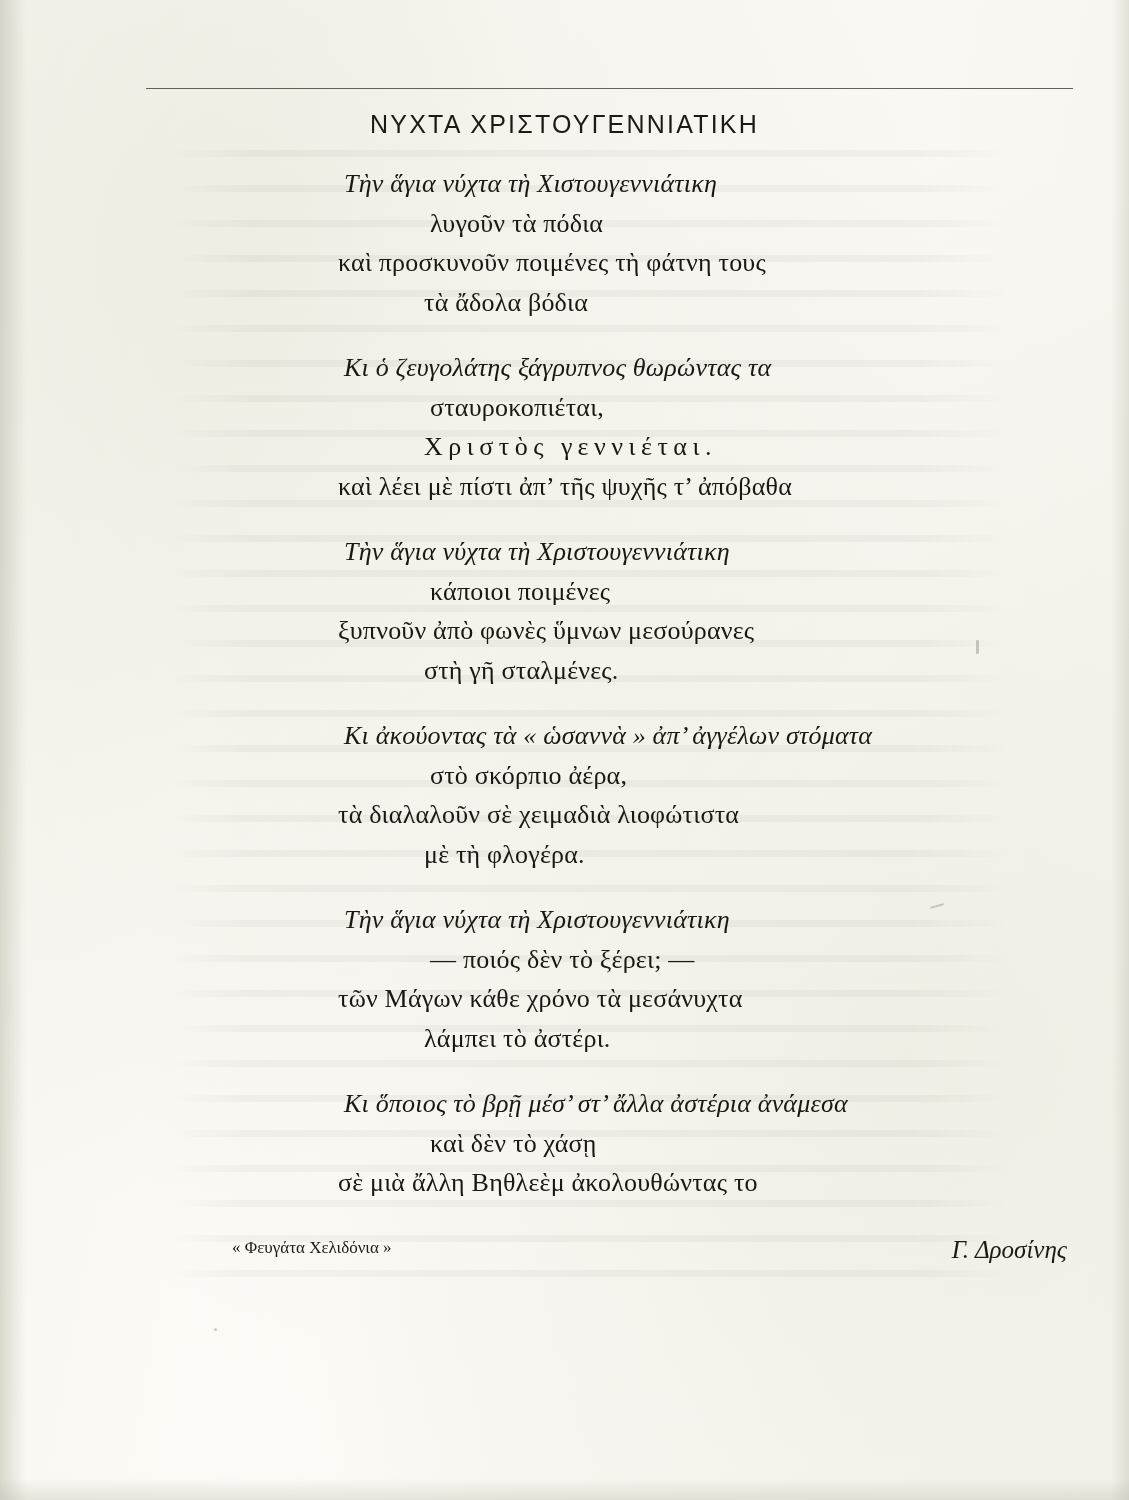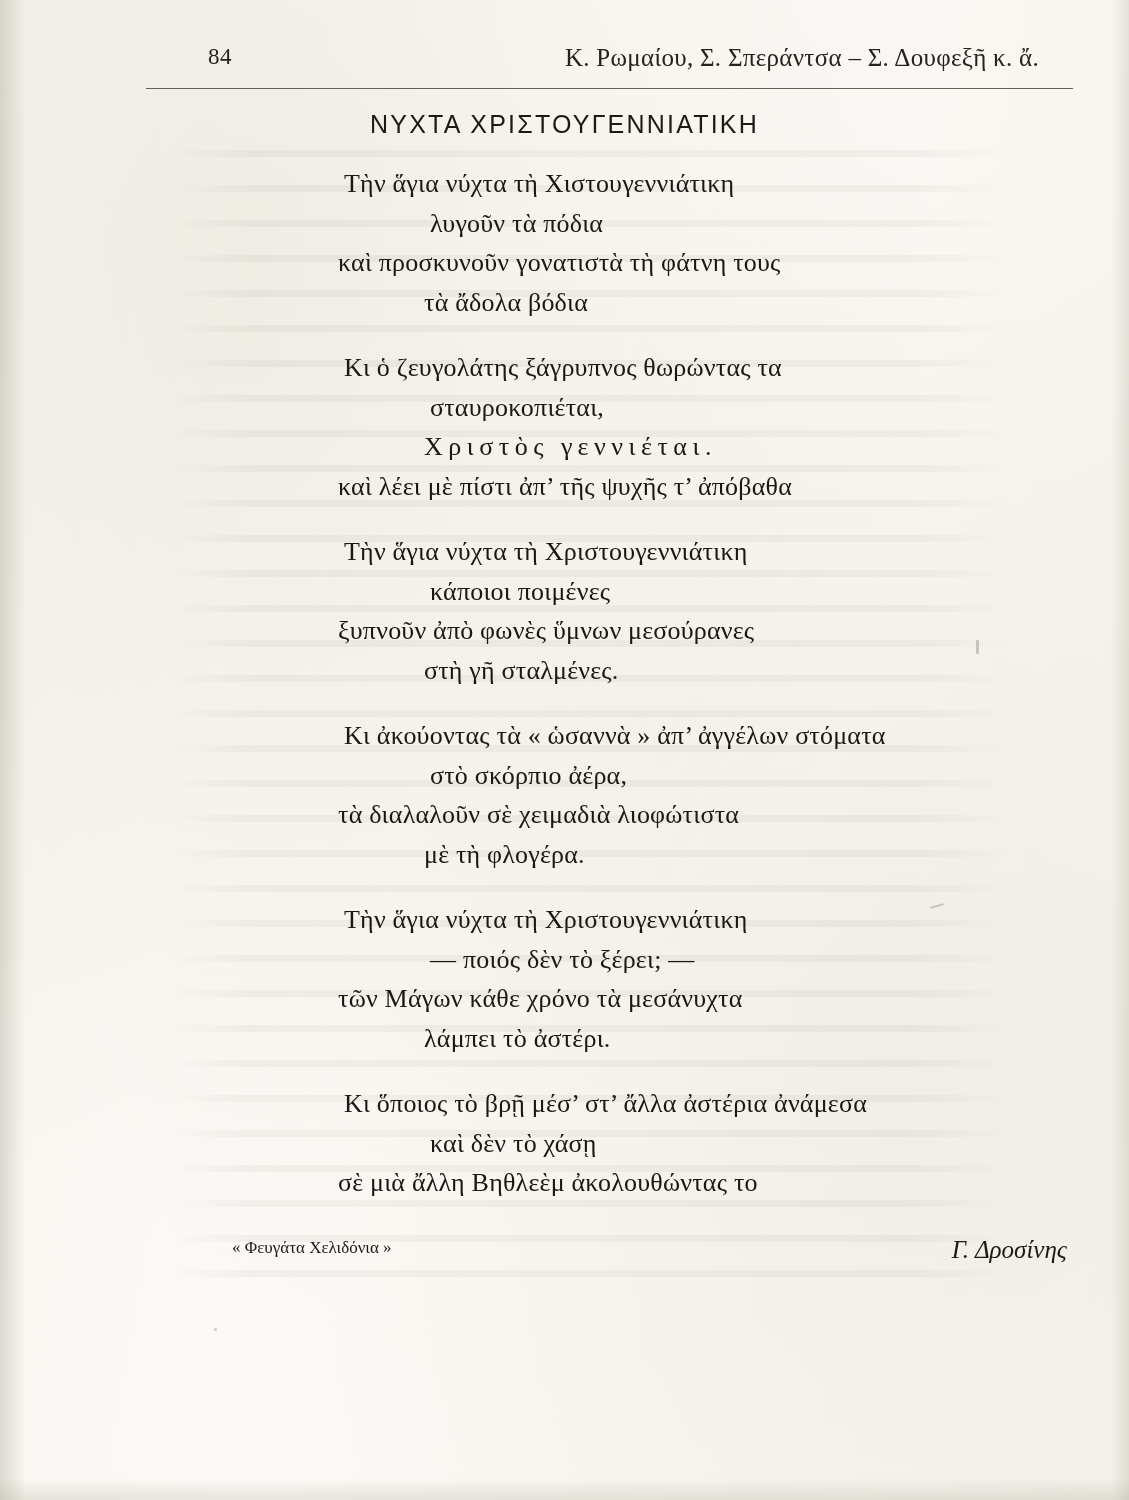--- a/index.html
+++ b/index.html
@@ -103,21 +103,21 @@
   .stanza {
     margin: 0 0 26px 0;
   }
   .line {
     font-size: 26px;
     line-height: 1.52;
     color: #1b1814;
     white-space: pre;
     letter-spacing: 0.2px;
   }
-  .i0 { padding-left: 344px; }
+  .i0 { padding-left: 344px; font-style: italic; }
   .i1 { padding-left: 430px; }
   .i2 { padding-left: 338px; }
   .i3 { padding-left: 424px; }
   .spaced { letter-spacing: 5.5px; }
 
   .credits {
     position: absolute;
     left: 0;
     right: 0;
     top: 1238px;
@@ -173,33 +173,29 @@
 <div class="edge-left"></div>
 <div class="edge-right"></div>
 <div class="edge-bottom"></div>
 
 <div class="speck" style="left:214px; top:1328px; width:3px; height:3px;"></div>
 <div class="speck" style="left:930px; top:905px; width:14px; height:2px; border-radius:1px; transform:rotate(-16deg);"></div>
 <div class="speck" style="left:976px; top:640px; width:3px; height:14px; border-radius:1px;"></div>
 
 <div class="content">
 
-  <div class="running-head">
-    <span class="folio">84</span>
-    <span class="head-title">Κ. Ρωμαίου, Σ. Σπεράντσα – Σ. Δουφεξῆ κ. ἄ.</span>
-  </div>
   <div class="rule"></div>
 
   <div class="poem-title">ΝΥΧΤΑ ΧΡΙΣΤΟΥΓΕΝΝΙΑΤΙΚΗ</div>
 
   <div class="poem" id="poem-body">
       <div class="stanza">
         <div class="line i0">Τὴν ἅγια νύχτα τὴ Χιστουγεννιάτικη</div>
         <div class="line i1">λυγοῦν τὰ πόδια</div>
-        <div class="line i2">καὶ προσκυνοῦν γονατιστὰ τὴ φάτνη τους</div>
+        <div class="line i2">καὶ προσκυνοῦν ποιμένες τὴ φάτνη τους</div>
         <div class="line i3">τὰ ἄδολα βόδια</div>
       </div>
       <div class="stanza">
         <div class="line i0">Κι ὁ ζευγολάτης ξάγρυπνος θωρώντας τα</div>
         <div class="line i1">σταυροκοπιέται,</div>
         <div class="line i3 spaced">Χριστὸς γεννιέται.</div>
         <div class="line i2">καὶ λέει μὲ πίστι ἀπ’ τῆς ψυχῆς τ’ ἀπόβαθα</div>
       </div>
       <div class="stanza">
         <div class="line i0">Τὴν ἅγια νύχτα τὴ Χριστουγεννιάτικη</div>

